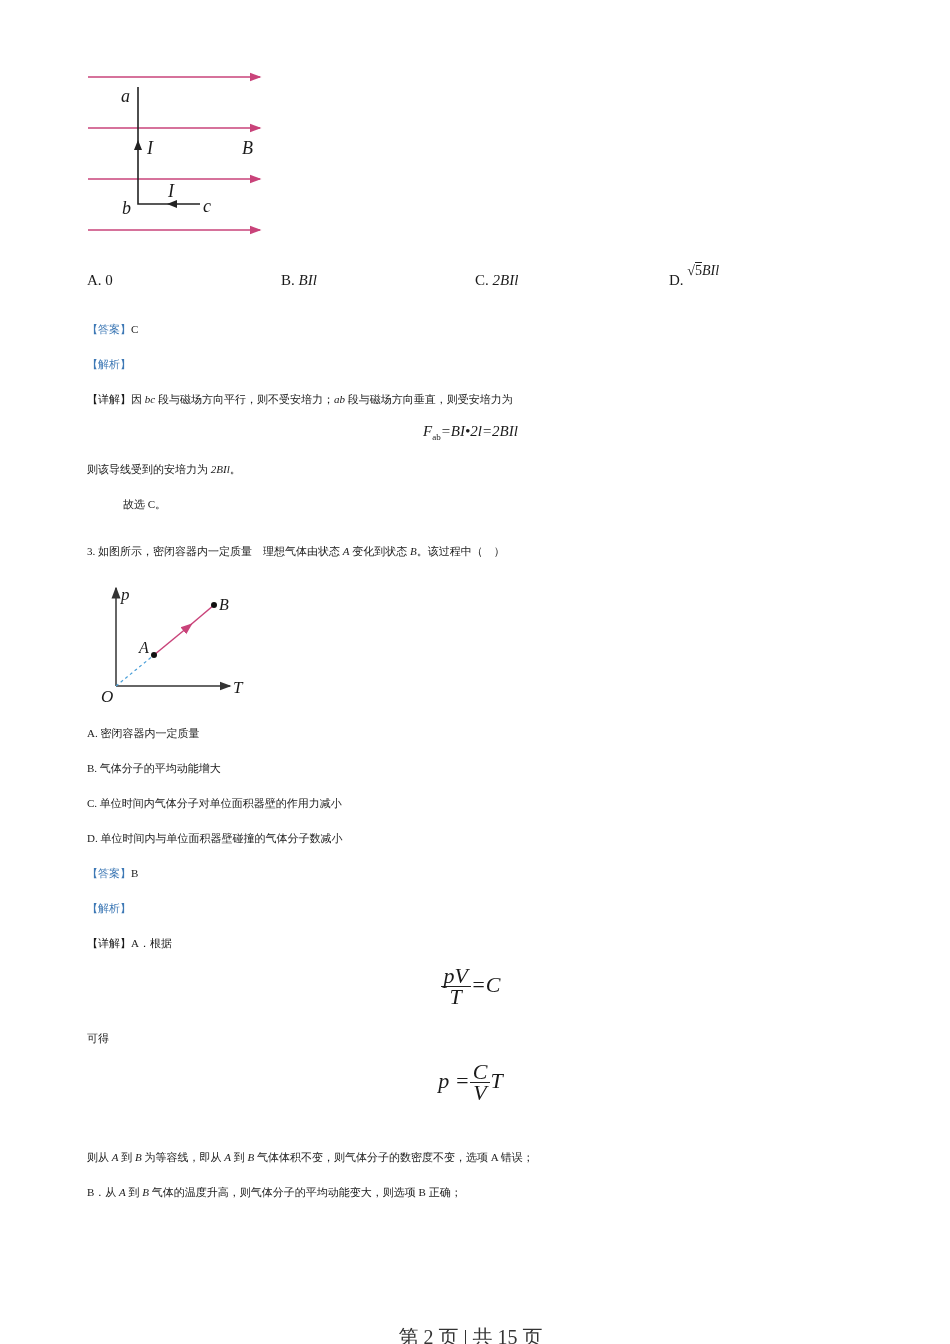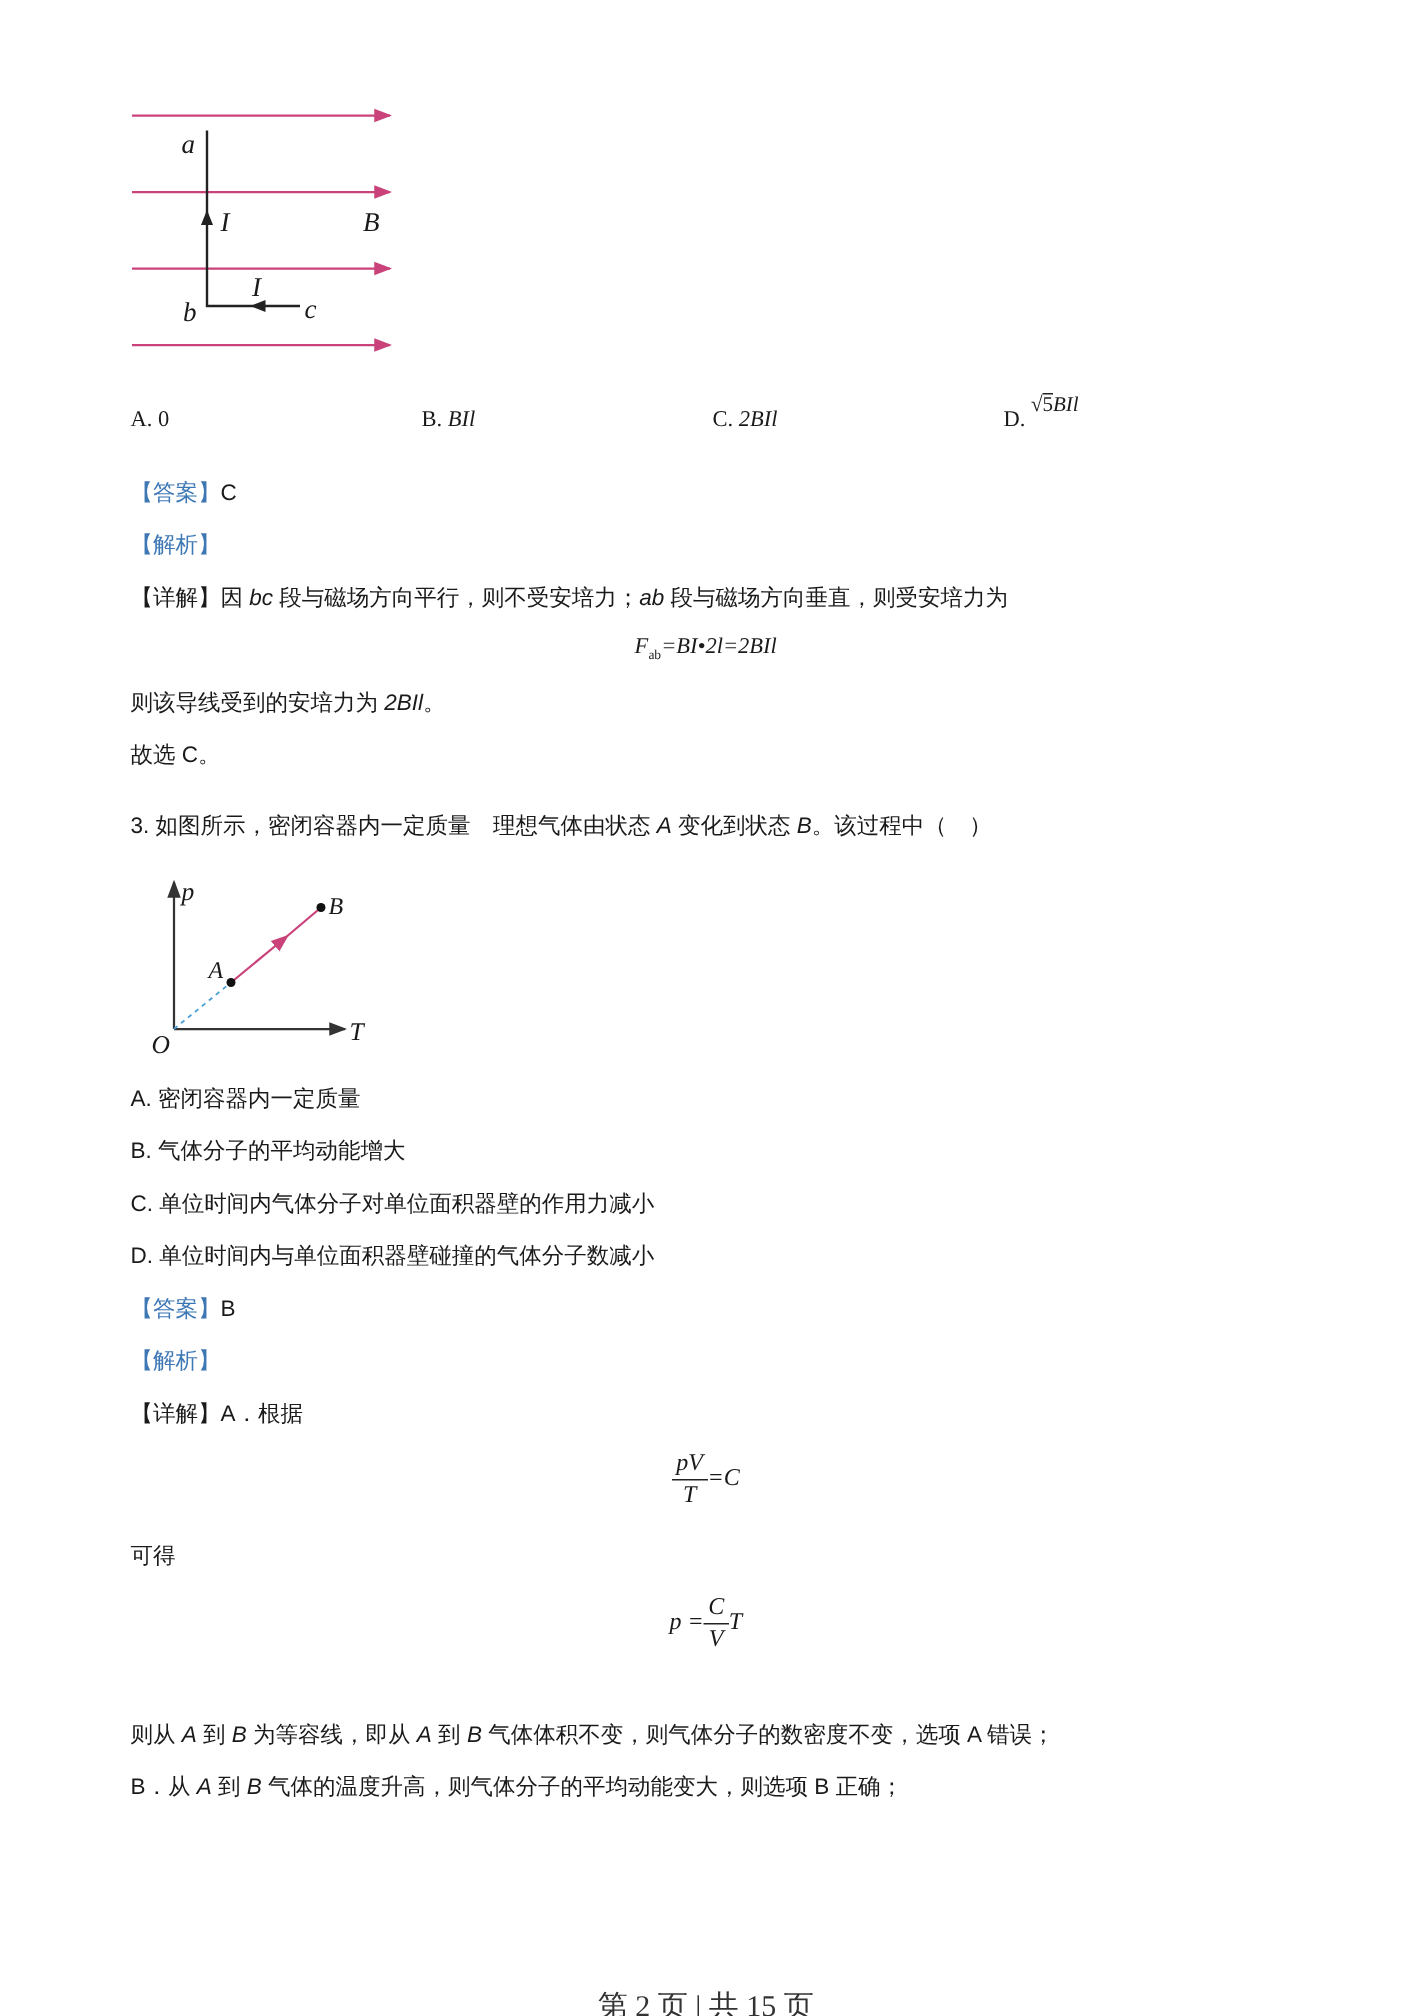--- a/index.html
+++ b/index.html
@@ -3,28 +3,28 @@
   <meta charset="utf-8">
   <style>
     html, body { margin: 0; padding: 0; background: #ffffff; }
     body {
       width: 950px; height: 1344px; position: relative; overflow: hidden;
       font-family: "DejaVu Serif", "Liberation Serif", serif;
       color: #1a1a1a;
     }
     .abs { position: absolute; }
     .line {
-      position: absolute; left: 87px; font-size: 15px; line-height: 20px;
-      white-space: nowrap; font-family: Liberation Sans, sans-serif;
+      position: absolute; left: 87px; font-size: 11px; line-height: 20px;
+      white-space: nowrap; font-family: Liberation Serif, serif;
     }
     .tag-blue { color: #3d78b5; }
     .it { font-style: italic; }
     .center { position: absolute; left: 0; width: 941px; text-align: center; }
     .opt { position: absolute; top: 272px; font-size: 15px; font-family: "Liberation Serif", serif; }
-    .formula { font-family: "Liberation Serif", serif; font-style: italic; font-size: 16px; }
+    .formula { font-family: "Liberation Serif", serif; font-style: italic; font-size: 22px; }
     .frac { display: inline-block; vertical-align: middle; text-align: center; }
     .frac .num { display: block; border-bottom: 1px solid #222; padding: 0 3px; line-height: 20px; }
     .frac .den { display: block; line-height: 20px; }
     sub.small { font-size: 9px; font-style: normal; }
     .footer { font-size: 20px; font-family: "Liberation Serif", serif; color: #333; }
   </style>
 </head>
 <body>
 
 <svg class="abs" style="left:80px;top:60px" width="200" height="190" viewBox="0 0 200 190">
@@ -74,21 +74,21 @@
 </div>
 <div class="line" style="top:389px;">
   <span>【详解】</span><span>因 </span><span class="it">bc</span><span> 段与磁场方向平行，则不受安培力；</span><span class="it">ab</span><span> 段与磁场方向垂直，则受安培力为</span>
 </div>
 <div class="center formula" style="top:423px;font-size:15px;">
   <span>F</span><sub class="small">ab</sub><span>=BI•2l=2BIl</span>
 </div>
 <div class="line" style="top:459px;">
   <span>则该导线受到的安培力为 </span><span class="it">2BIl</span><span>。</span>
 </div>
-<div class="line" style="top:494px;">故选 C。</div>
+<div class="line" style="top:494px;margin-left:36px;">故选 C。</div>
 
 <div class="line" style="top:541px;">
   <span>3. 如图所示，密闭容器内一定质量　理想气体由状态 </span><span class="it">A</span><span> 变化到状态 </span><span class="it">B</span><span>。该过程中（　）</span>
 </div>
 
 <svg class="abs" style="left:90px;top:578px" width="170" height="130" viewBox="0 0 170 130">
   <defs>
     <marker id="ax" markerWidth="8" markerHeight="8" refX="7" refY="4" orient="auto">
       <path d="M0,1 L8,4 L0,7 Z" fill="#333"></path>
     </marker>

